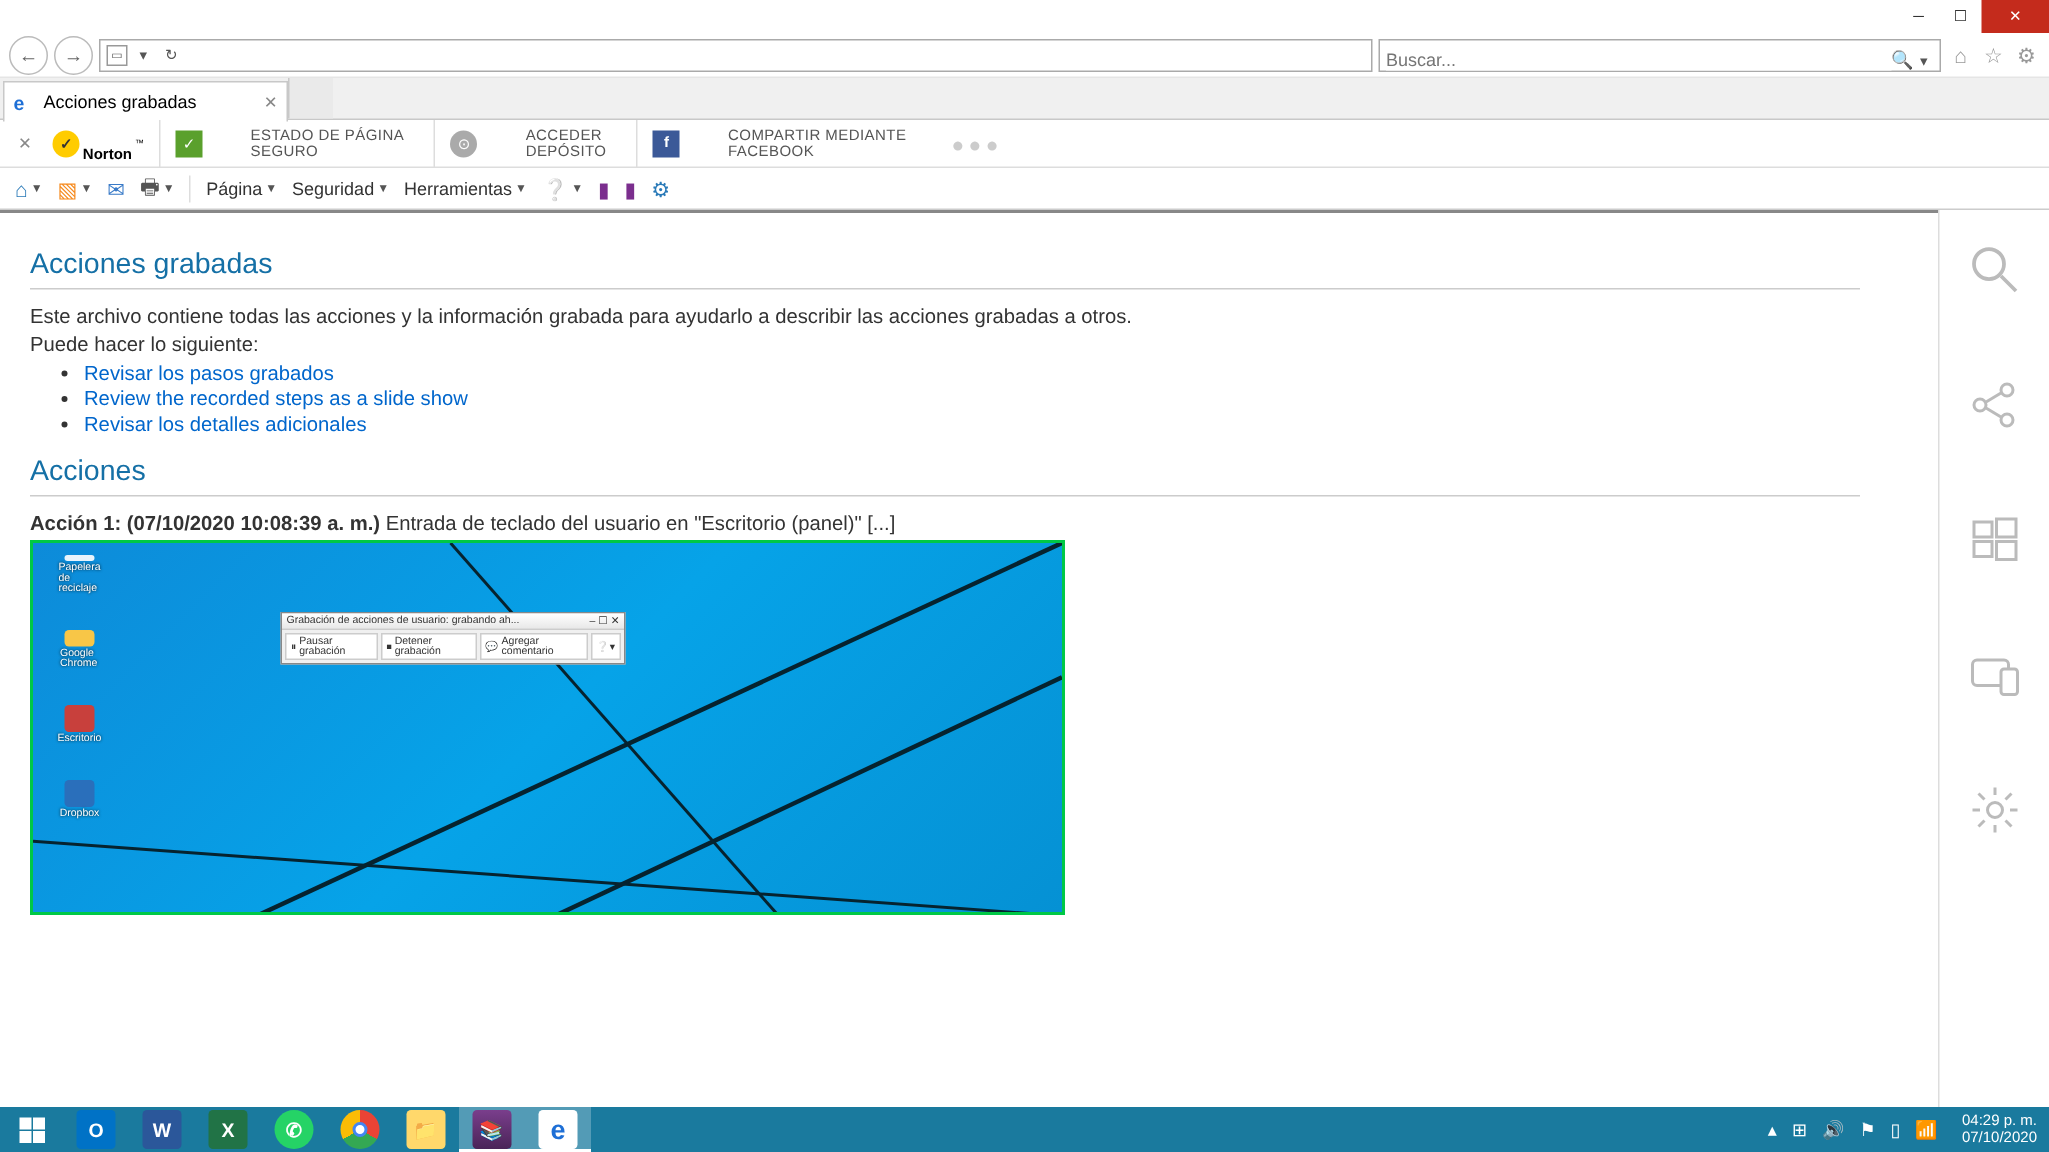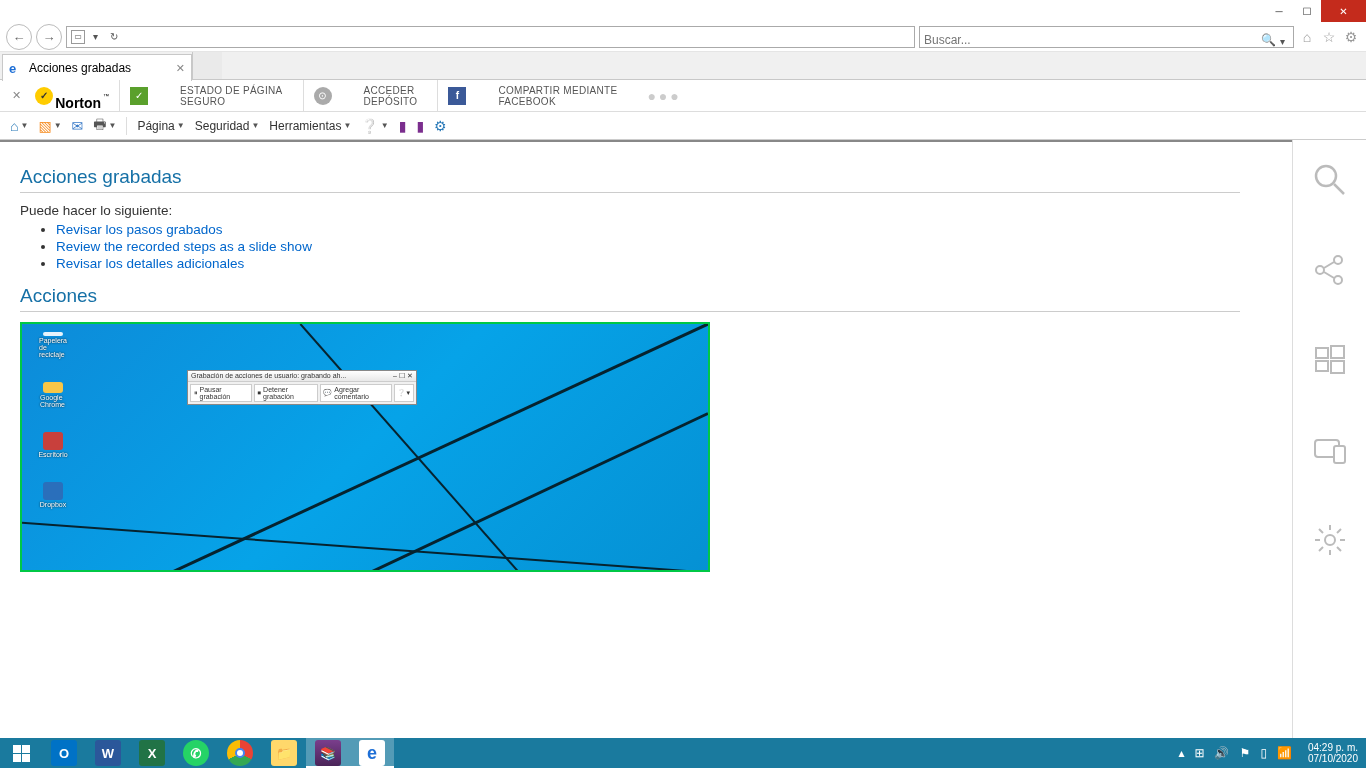--- a/index.html
+++ b/index.html
@@ -26,21 +26,21 @@
 .tab { background: #fff; border: 1px solid #c8c8c8; border-bottom: none; height: 27px; min-width: 190px; display: flex; align-items: center; padding: 0 6px; gap: 6px; font-size: 12px; margin-left:2px; margin-top:2px;}
 .tab-ie-icon { width: 14px; height: 14px; color: #1e6fd6; font-weight: bold; font-size: 13px; }
 .tab-close { margin-left: auto; color: #888; font-size: 11px; }
 .tab-new { width: 30px; background: #eaeaea; border-left: 1px solid #c8c8c8; }
 
 
 .norton-bar { height: 32px; display: flex; align-items: center; border-bottom: 1px solid #ddd; padding: 0 8px; gap: 10px; font-size: 11px; }
 .nclose { color: #888; font-size: 11px; padding: 0 4px;}
 .norton-logo { display: flex; align-items: center; gap: 2px; }
 .norton-check { width: 18px; height: 18px; background: #ffcc00; border-radius: 50%; display:flex;align-items:center;justify-content:center;color:#333;font-size:10px;font-weight:bold; }
-.norton-text { font-weight: bold; font-size: 14px; margin-top: 15px; }
+.norton-text { font-weight: bold; font-size: 10px; margin-top: 15px; }
 .n-item { display: flex; align-items: center; gap: 6px; border-left: 1px solid #ddd; padding: 0 10px; height: 32px; }
 .n-badge { width: 18px; height: 18px; display: flex; align-items: center; justify-content: center; font-size: 10px; color: #fff; }
 .n-badge.green { background: #5aa02c; }
 .n-badge.gray { background: #aaa; border-radius: 50%; }
 .n-badge.fb { background: #3b5998; font-weight: bold; }
 .n-labels { display: flex; flex-direction: column; line-height: 1.1; font-size: 10px; color: #555; letter-spacing: 0.3px; margin-left: 26px; }
 .n-dots { color: #ccc; letter-spacing: 3px; font-size: 14px; padding-left: 10px; }
 
 
 .cmdbar { height: 28px; display: flex; align-items: center; gap: 10px; padding: 0 10px; border-bottom: 1px solid #ccc; font-size: 12px; }
@@ -196,27 +196,31 @@
     </span>
   <span class="cmd-item">
       <span class="cmd-icon" style="color:#2a7ab8">⚙</span>
     </span>
 </div>
 
 <div class="content-wrap">
   <div class="content-scroll">
     <div class="page">
       <h2>Acciones grabadas</h2>
+      <p>Este archivo contiene todas las acciones y la información grabada para ayudarlo a describir las acciones grabadas a otros.</p>
       <p>Puede hacer lo siguiente:</p>
       <ul>
         <li><a href="#">Revisar los pasos grabados</a></li>
         <li><a href="#">Review the recorded steps as a slide show</a></li>
         <li><a href="#">Revisar los detalles adicionales</a></li>
       </ul>
       <h2>Acciones</h2>
+      <p class="action-hdr">
+        <b>Acción 1: (07/10/2020 10:08:39 a. m.) </b><span>Entrada de teclado del usuario en "Escritorio (panel)" [...]</span>
+      </p>
       <div class="shot">
         <svg class="shot-lines" viewBox="0 0 690 250" preserveAspectRatio="none">
           <line x1="150" y1="250" x2="690" y2="0" stroke="#06232f" stroke-width="3"></line>
           <line x1="350" y1="250" x2="690" y2="90" stroke="#06232f" stroke-width="3"></line>
           <line x1="0" y1="200" x2="690" y2="250" stroke="#06232f" stroke-width="2"></line>
           <line x1="280" y1="0" x2="500" y2="250" stroke="#06232f" stroke-width="2"></line>
         </svg>
         <div class="shot-icon" style="top:8px;left:18px">
             <div class="ico"></div>
             <span>Papelera de reciclaje</span>

